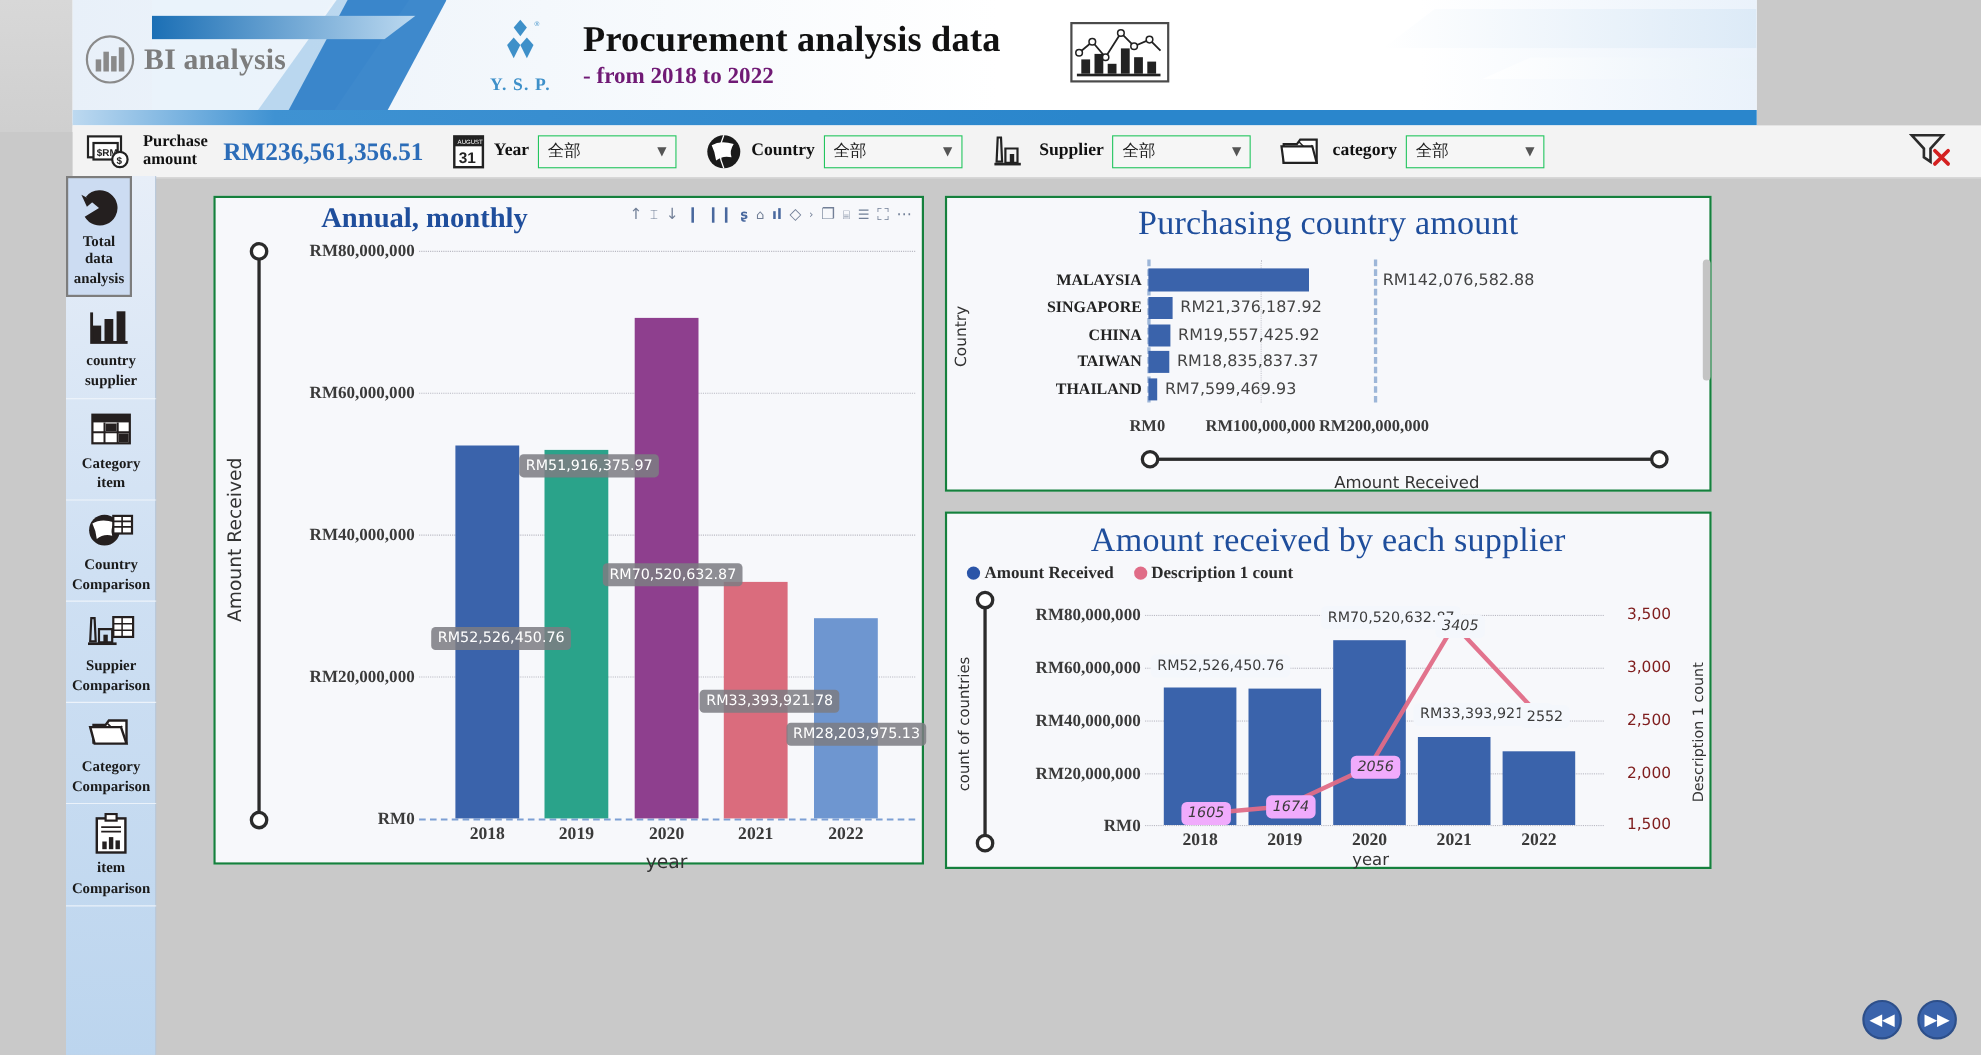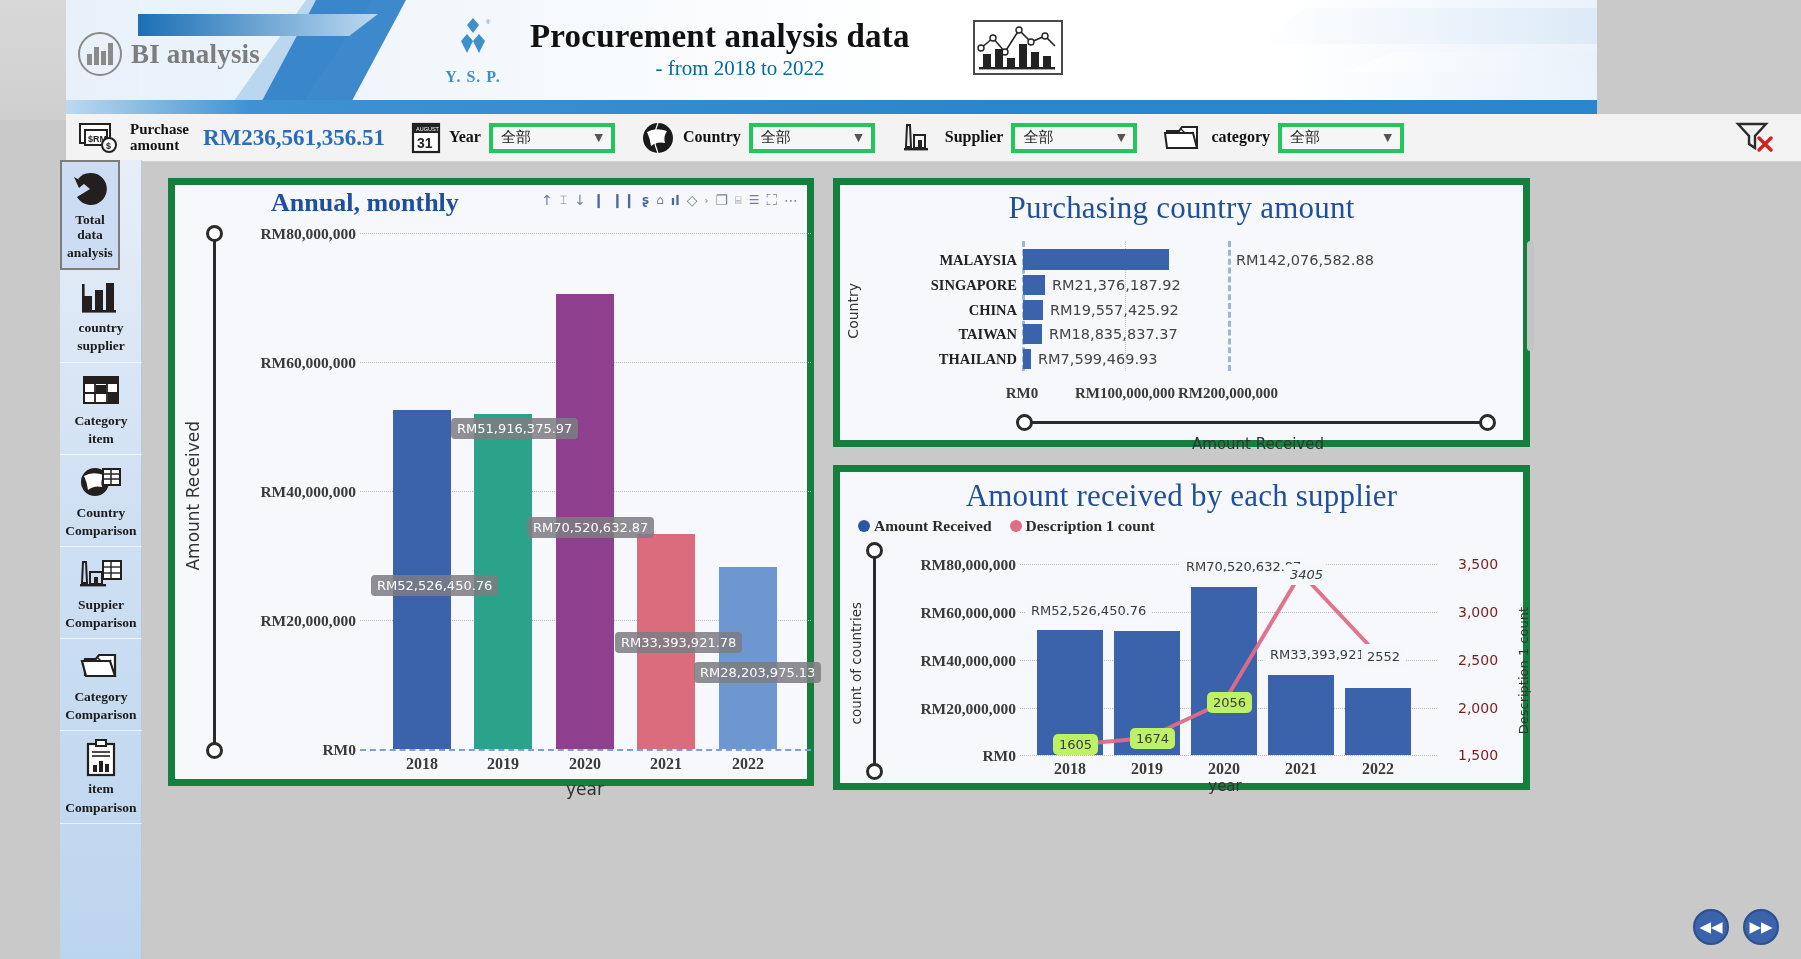--- a/index.html
+++ b/index.html
@@ -53,38 +53,38 @@
     justify-content: center; padding-bottom: 9px; gap: 2.5px; background: transparent;
   }
   #bi-circle i { display:block; width: 4.5px; background: #8a8a8a; }
   #bi-text { font-size: 27px; font-weight: 700; color: #7d7d7d; letter-spacing: .2px; }
 
   #ysp { position: absolute; left: 438px; top: 16px; width: 70px; text-align: center; }
   #ysp-text { font-size: 16px; font-weight: 700; color: #3e90c9; letter-spacing: 1px; margin-top: 2px; }
 
   #title-wrap { position: absolute; left: 530px; top: 18px; width: 420px; }
   #main-title { font-size: 33px; font-weight: 700; color: #111; letter-spacing: .2px; line-height: 1.1; }
-  #sub-title { font-size: 21px; font-weight: 400; color: #0369a1; text-align: center; margin-top: 2px; }
+  #sub-title { font-size: 21px; font-weight: 700; color: #701a75; text-align: left; margin-top: 2px; }
 
   #chart-icon-box {
     position: absolute; left: 973px; top: 20px; width: 90px; height: 55px;
     border: 2.5px solid #4a4a4a; background: #fff;
   }
 
   
   #filterbar {
     position: absolute; left: 66px; top: 114px; right: 0; height: 48px;
     background: #f3f3f3; border-bottom: 1px solid #d4d4d4;
     display: flex; align-items: center; padding-left: 12px;
   }
   .filter-group { display: flex; align-items: center; gap: 8px; margin-right: 26px; }
   .filter-label { font-size: 16px; font-weight: 700; color: #111; line-height: 1.05; }
   .filter-label.two { font-size: 15px; }
   .dropdown {
-    width: 126px; height: 30px; background: #f6f6f6; border: 4px solid #22c55e;
+    width: 126px; height: 30px; background: #f6f6f6; border: 1px solid #22c55e;
     display: flex; align-items: center; justify-content: space-between;
     padding: 0 8px; font-size: 15px; color: #222; font-family: "DejaVu Sans", sans-serif;
   }
   .dropdown .chev { font-size: 11px; color: #555; }
   #purchase-amount-value { font-size: 23px; font-weight: 700; color: #2b6cb8; margin-left: 6px; }
   #filter-clear { margin-left: auto; margin-right: 26px; position: relative; }
 
   
   #sidebar {
     position: absolute; left: 60px; top: 160px; width: 82px; height: 799px;
@@ -96,21 +96,21 @@
     display: flex; flex-direction: column; align-items: center; gap: 3px;
     border-bottom: 1px solid rgba(255,255,255,.65);
   }
   .nav-item.active {
     background: #ccdcf2; border: 2px solid #7d7d7d; width: 60px;
   }
   .nav-label { font-size: 13.5px; font-weight: 700; color: #1a1a1a; line-height: 1.12; }
   .nav-ico { height: 40px; display: flex; align-items: center; justify-content: center; }
 
   
-  .panel { position: absolute; background: #f7f8fb; border: 7px solid #15803d; }
+  .panel { position: absolute; background: #f7f8fb; border: 2px solid #15803d; margin-left: 26px; }
   .panel-title {
     text-align: center; font-size: 31px; font-weight: 400; color: #1f4e9c;
     letter-spacing: .2px;
   }
 
   #panel-annual { left: 168px; top: 178px; width: 646px; height: 608px; }
   #annual-head { position: relative; height: 36px; padding-top: 5px; }
   #annual-title { position: absolute; left: 96px; top: 3px; font-size: 26px; font-weight: 700; color:#1f4e9c; }
   #annual-toolbar {
     position: absolute; right: 8px; top: 6px; display: flex; align-items: center; gap: 7px;
@@ -159,21 +159,21 @@
 
   .legend-dot { width: 12px; height: 12px; border-radius: 50%; display: inline-block; margin-right: 4px; vertical-align: -1px; }
   .legend-item { font-size: 15.5px; font-weight: 700; color: #2b2b2b; margin-right: 14px; display: inline-flex; align-items: center; }
 
   .sbar { position: absolute; background: #3a63ab; }
   .slabel {
     position: absolute; background: #f4f7fc; color: #3b3b3b; font-size: 13px;
     padding: 3px 6px; border-radius: 5px; white-space: nowrap;
     font-family: "DejaVu Sans", sans-serif;
   }
-  .slabel.cnt { background: #bef264; }
+  .slabel.cnt { background: #f0abfc; font-style: italic; }
   .rtick { position: absolute; font-size: 14px; color: #7f1d1d; font-family: "DejaVu Sans", sans-serif; }
 
   #nav-btns { position: absolute; right: 22px; bottom: 14px; display: flex; gap: 14px; }
   .nav-btn {
     width: 36px; height: 36px; border-radius: 50%; background: #3a63ab;
     border: 2px solid #2d4f8a; display: flex; align-items: center; justify-content: center;
     color: #fff; font-size: 15px;
   }
 </style>
 </head>

